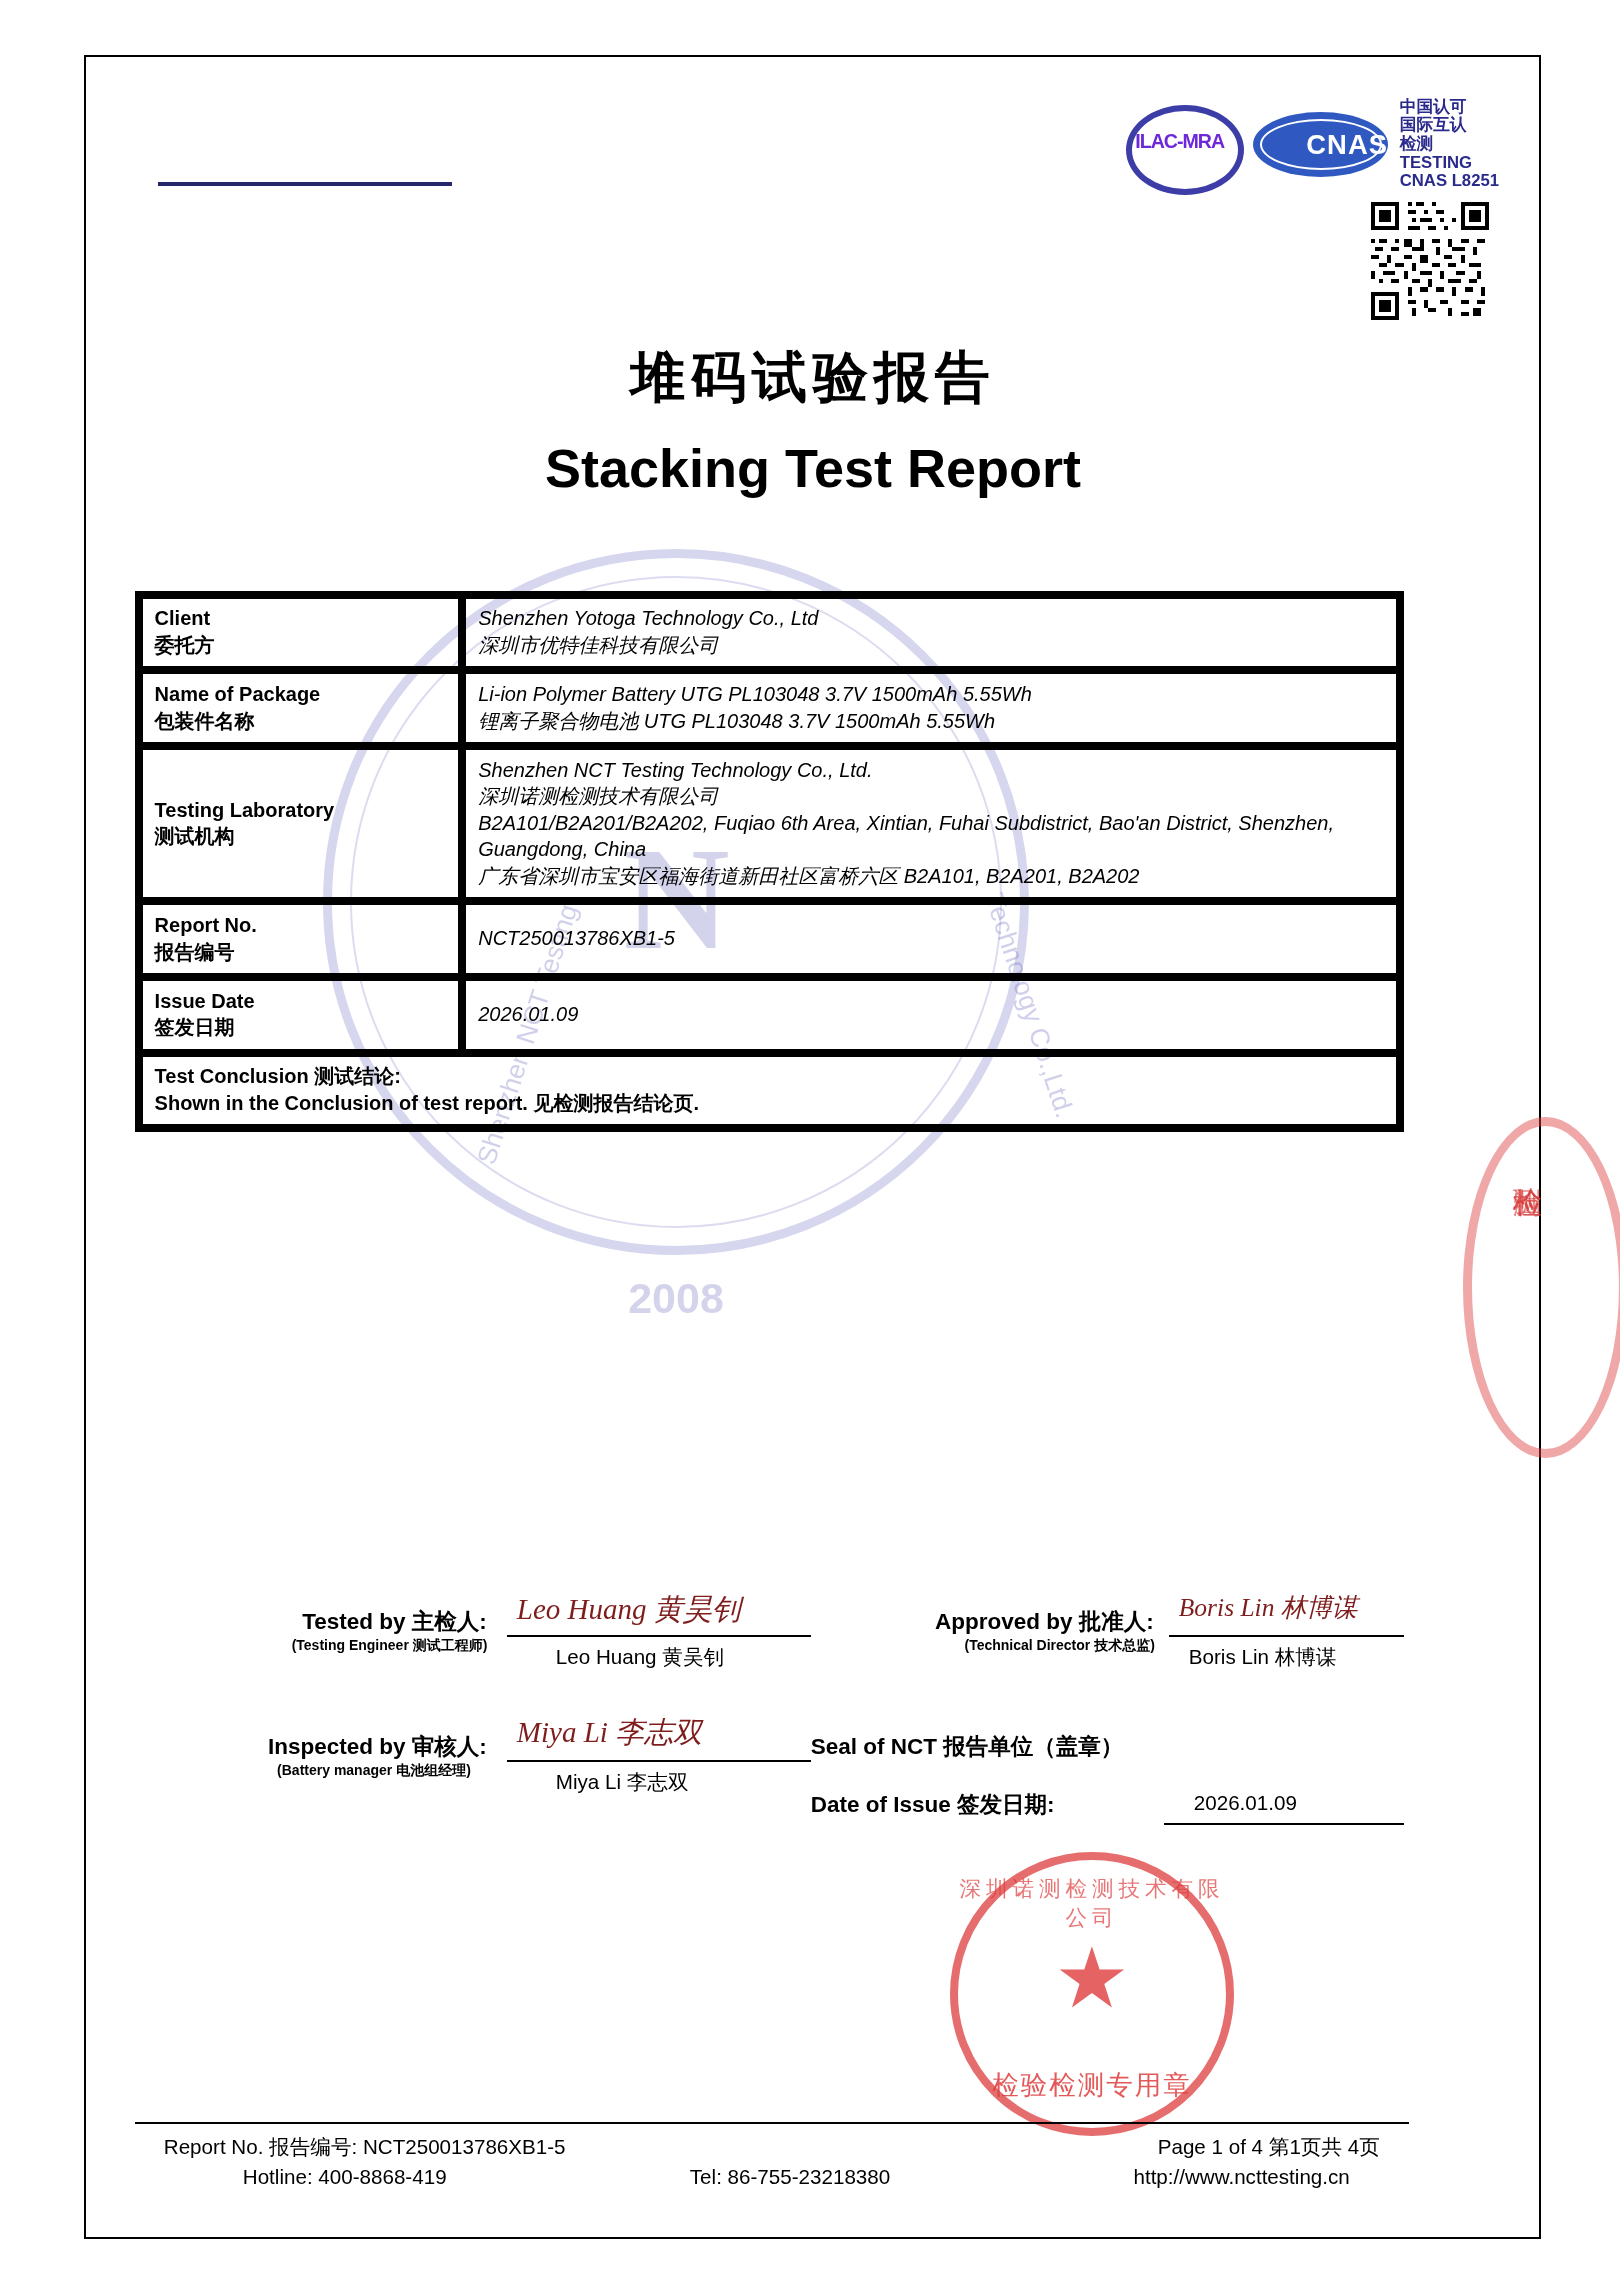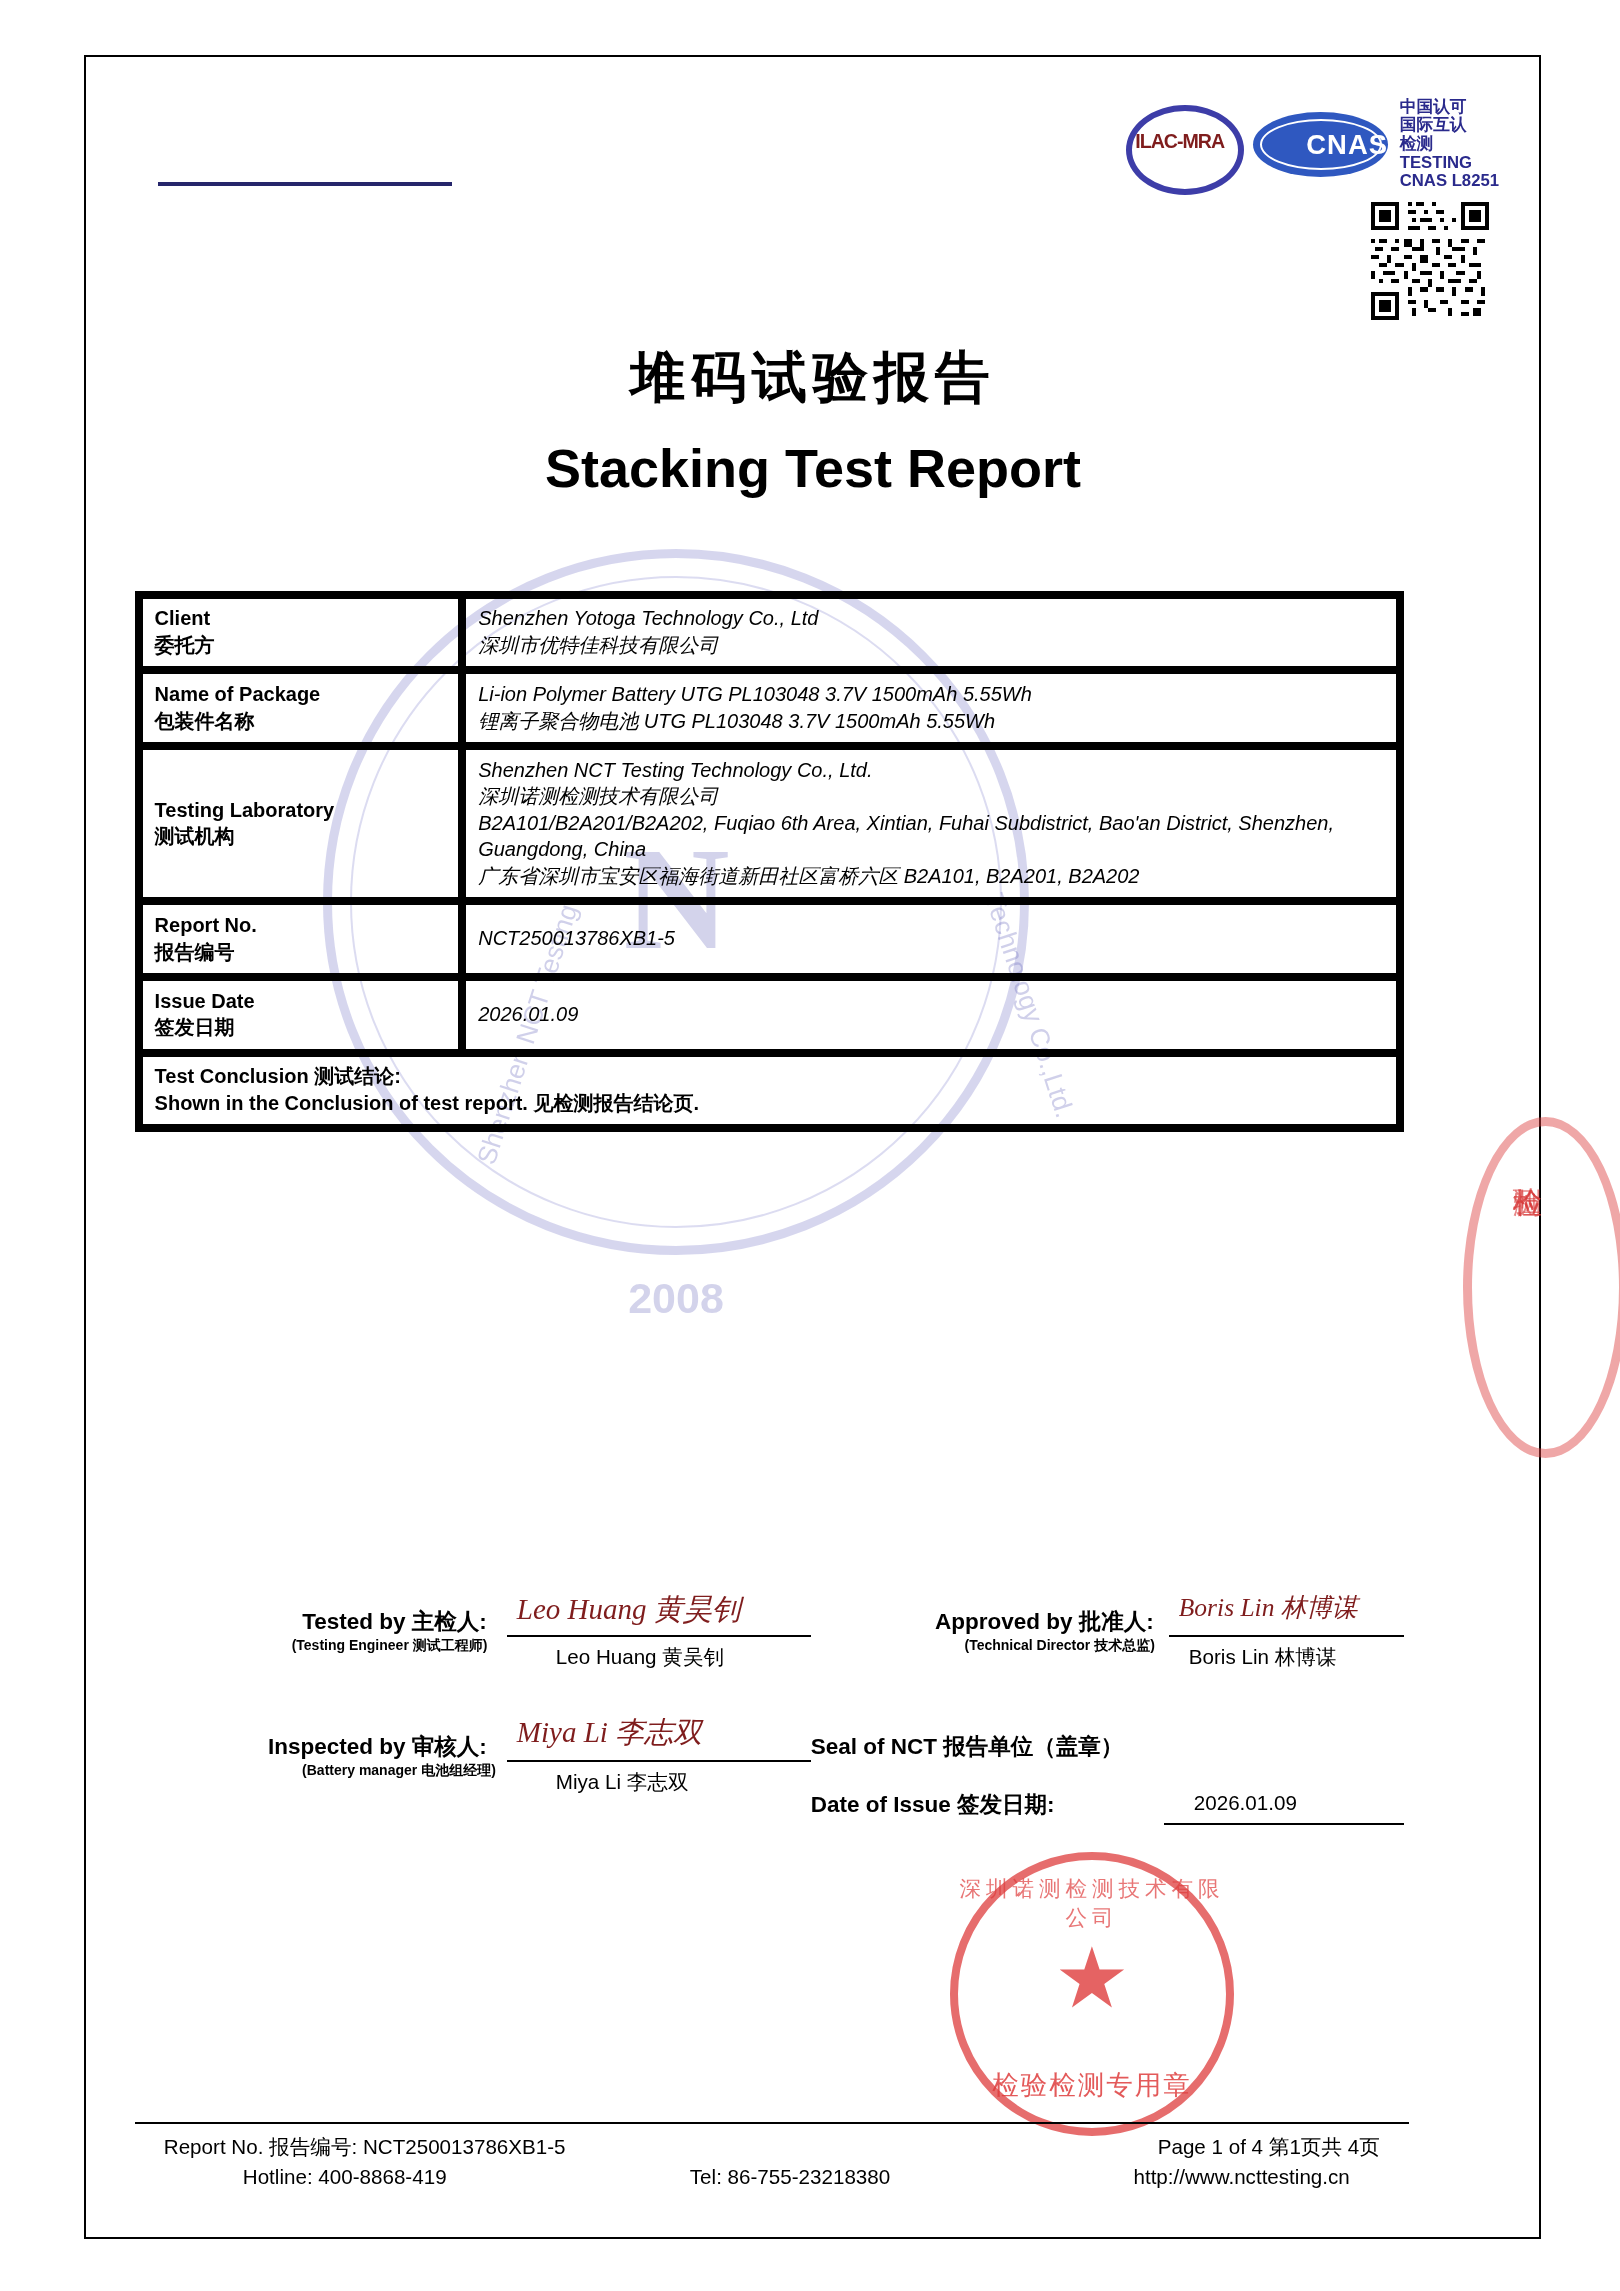--- a/index.html
+++ b/index.html
@@ -94,21 +94,21 @@
     border-radius: 50%;
   }
   .ilac .txt {
     position: absolute;
     left: 0px;
     top: 27.4px;
     width: 127px;
     text-align: center;
     font-weight: bold;
     font-size: 19.6px;
-    color: #7f1d1d;
+    color: #6d28d9;
     letter-spacing: -1px;
   }
   .cnas-logo {
     width: 137px;
     height: 88px;
     position: relative;
   }
   .cnas-logo .oval {
     position: absolute;
     left: 0;
@@ -597,21 +597,21 @@
 
         <div class="sig-label" style="left:676px; top:17.6px; width:343px;">Approved by 批准人:</div>
         <div class="sig-sub" style="left:667px; top:49px; width:353px;">(Technical Director 技术总监)</div>
         <div class="sig-script" style="left:1044px; top:2px; font-size:25.5px;">Boris Lin 林博谋</div>
         <div class="sig-line" style="left:1034px; top:47px; width:235px;"></div>
         <div class="sig-name" style="left:1054px; top:55px;">Boris Lin 林博谋</div>
       </div>
 
       <div class="sig-row" style="height:167px; margin-top:-21.6px;">
         <div class="sig-label" style="left:29px; top:17.6px; width:323px;">Inspected by 审核人:</div>
-        <div class="sig-sub" style="left:28px; top:49px; width:333px;">(Battery manager 电池组经理)</div>
+        <div class="sig-sub" style="left:3px; top:49px; width:333px;">(Battery manager 电池组经理)</div>
         <div class="sig-script" style="left:382px; top:0px;">Miya Li 李志双</div>
         <div class="sig-line" style="left:372px; top:47px; width:304px;"></div>
         <div class="sig-name" style="left:421px; top:55px;">Miya Li 李志双</div>
 
         <div class="sig-label" style="left:676px; top:17.6px; width:470px; text-align:left;">Seal of NCT 报告单位（盖章）</div>
         <div class="sig-label" style="left:676px; top:76px; width:323px; text-align:left;">Date of Issue 签发日期:</div>
         <div class="sig-line" style="left:1029px; top:110px; width:240px;"></div>
         <div class="sig-name" style="left:1059px; top:78px;">2026.01.09</div>
       </div>
     </div>

